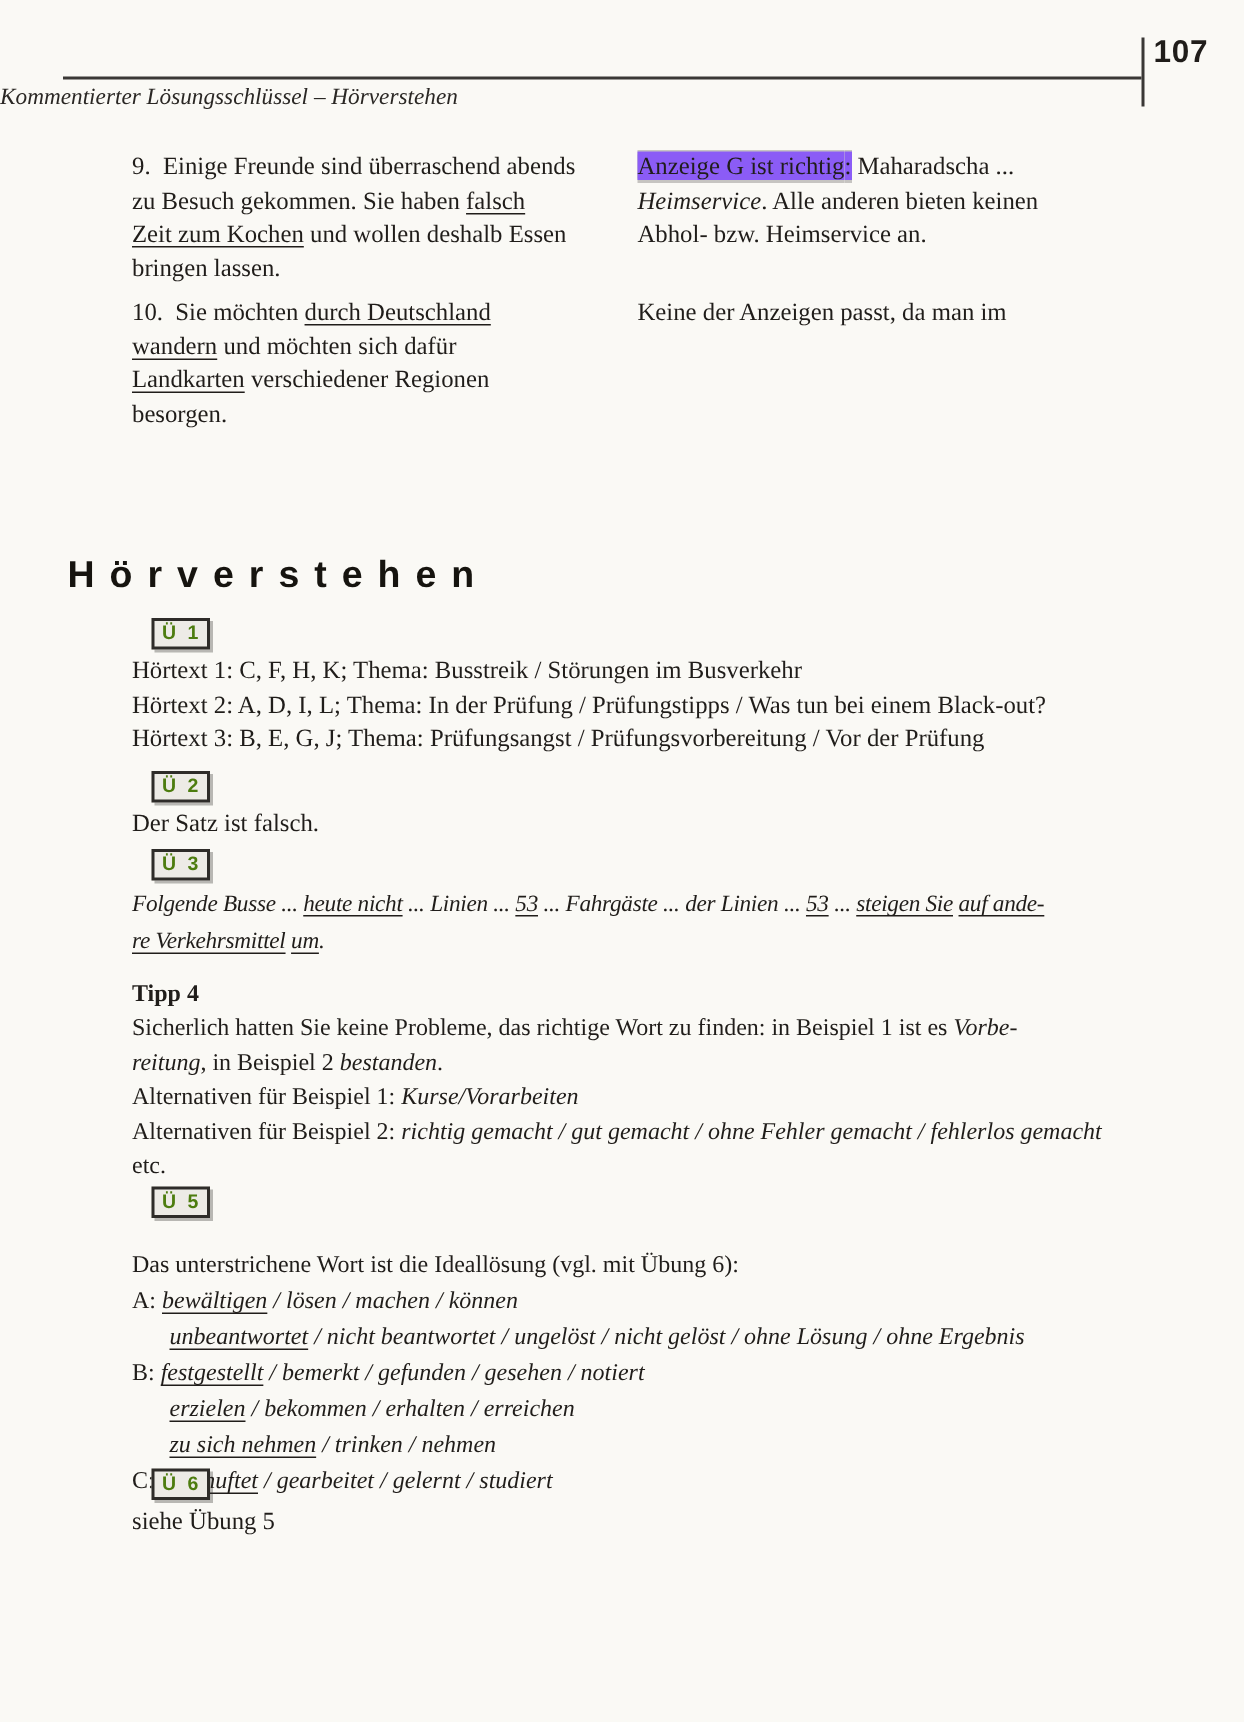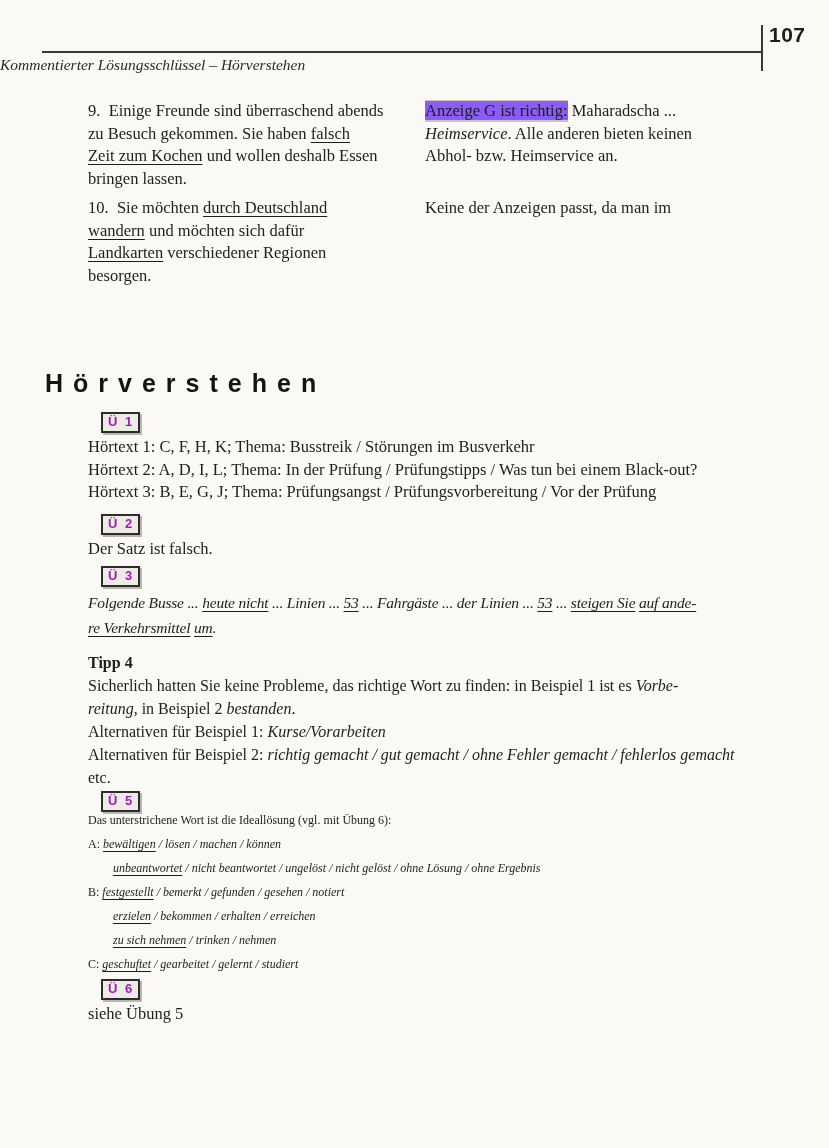--- a/index.html
+++ b/index.html
@@ -17,32 +17,32 @@
   #vrule{left:761px;top:25px;width:2px;height:46px}
   #pagenum{left:769px;top:23px;font-family:"Liberation Sans",sans-serif;font-weight:bold;font-size:21px;letter-spacing:0.5px}
   #htitle{top:56px;left:0;width:755px;text-align:left;font-style:italic;font-size:15.5px;color:#2a2724}
   .qa{left:88px;width:622px;display:grid;grid-template-columns:337px 1fr;font-size:16.5px;line-height:22.5px}
   #qa9{top:100px}
   #qa10{top:197px}
   #heading{left:45px;top:369px;font-family:"Liberation Sans",sans-serif;font-weight:bold;font-size:25px;letter-spacing:0.40em;color:#16140f}
   .badge{
     position:absolute;left:101px;
     font-family:"Liberation Sans",sans-serif;font-weight:bold;font-size:13px;letter-spacing:2px;
-    border:2px solid #2e2c29;background:#edebe6;color:#a21caf;
+    border:2px solid #2e2c29;background:#edebe6;color:#4d7c0f;
     padding:0 4px 1px 5px;line-height:16px;
     box-shadow:2px 2px 0 rgba(46,44,41,.32);
   }
   #b1{top:412px}#b2{top:514px}#b3{top:566px}#b5{top:791px}#b6{top:979px}
   .block{position:absolute;left:88px}
   #ex1c{top:436px;line-height:22.5px;font-size:16.5px}
   #ex2c{top:538px;line-height:22.5px;font-size:16.5px}
   #ex3c{top:590px;line-height:25px;font-size:15.5px;letter-spacing:-0.2px}
   #tippc{top:651px;line-height:23px;font-size:16px}
   #tippc .tip-head{font-weight:bold}
-  #ex5c{top:808px;line-height:24px;font-size:12px}
+  #ex5c{top:832px;line-height:24px;font-size:16px}
   #ex6c{top:1003px;line-height:22px;font-size:16.5px}
   .indent{padding-left:25px}
   
   .b{font-weight:normal}
   .i{font-style:italic}
   .u{text-decoration:underline;text-decoration-thickness:1px;text-underline-offset:3px}
   .hl{background:#8b5cf6;box-shadow:0 -1px 0 #c6c4c1, 0 2px 0 #c6c4c1}
 </style>
 </head>
 <body>

